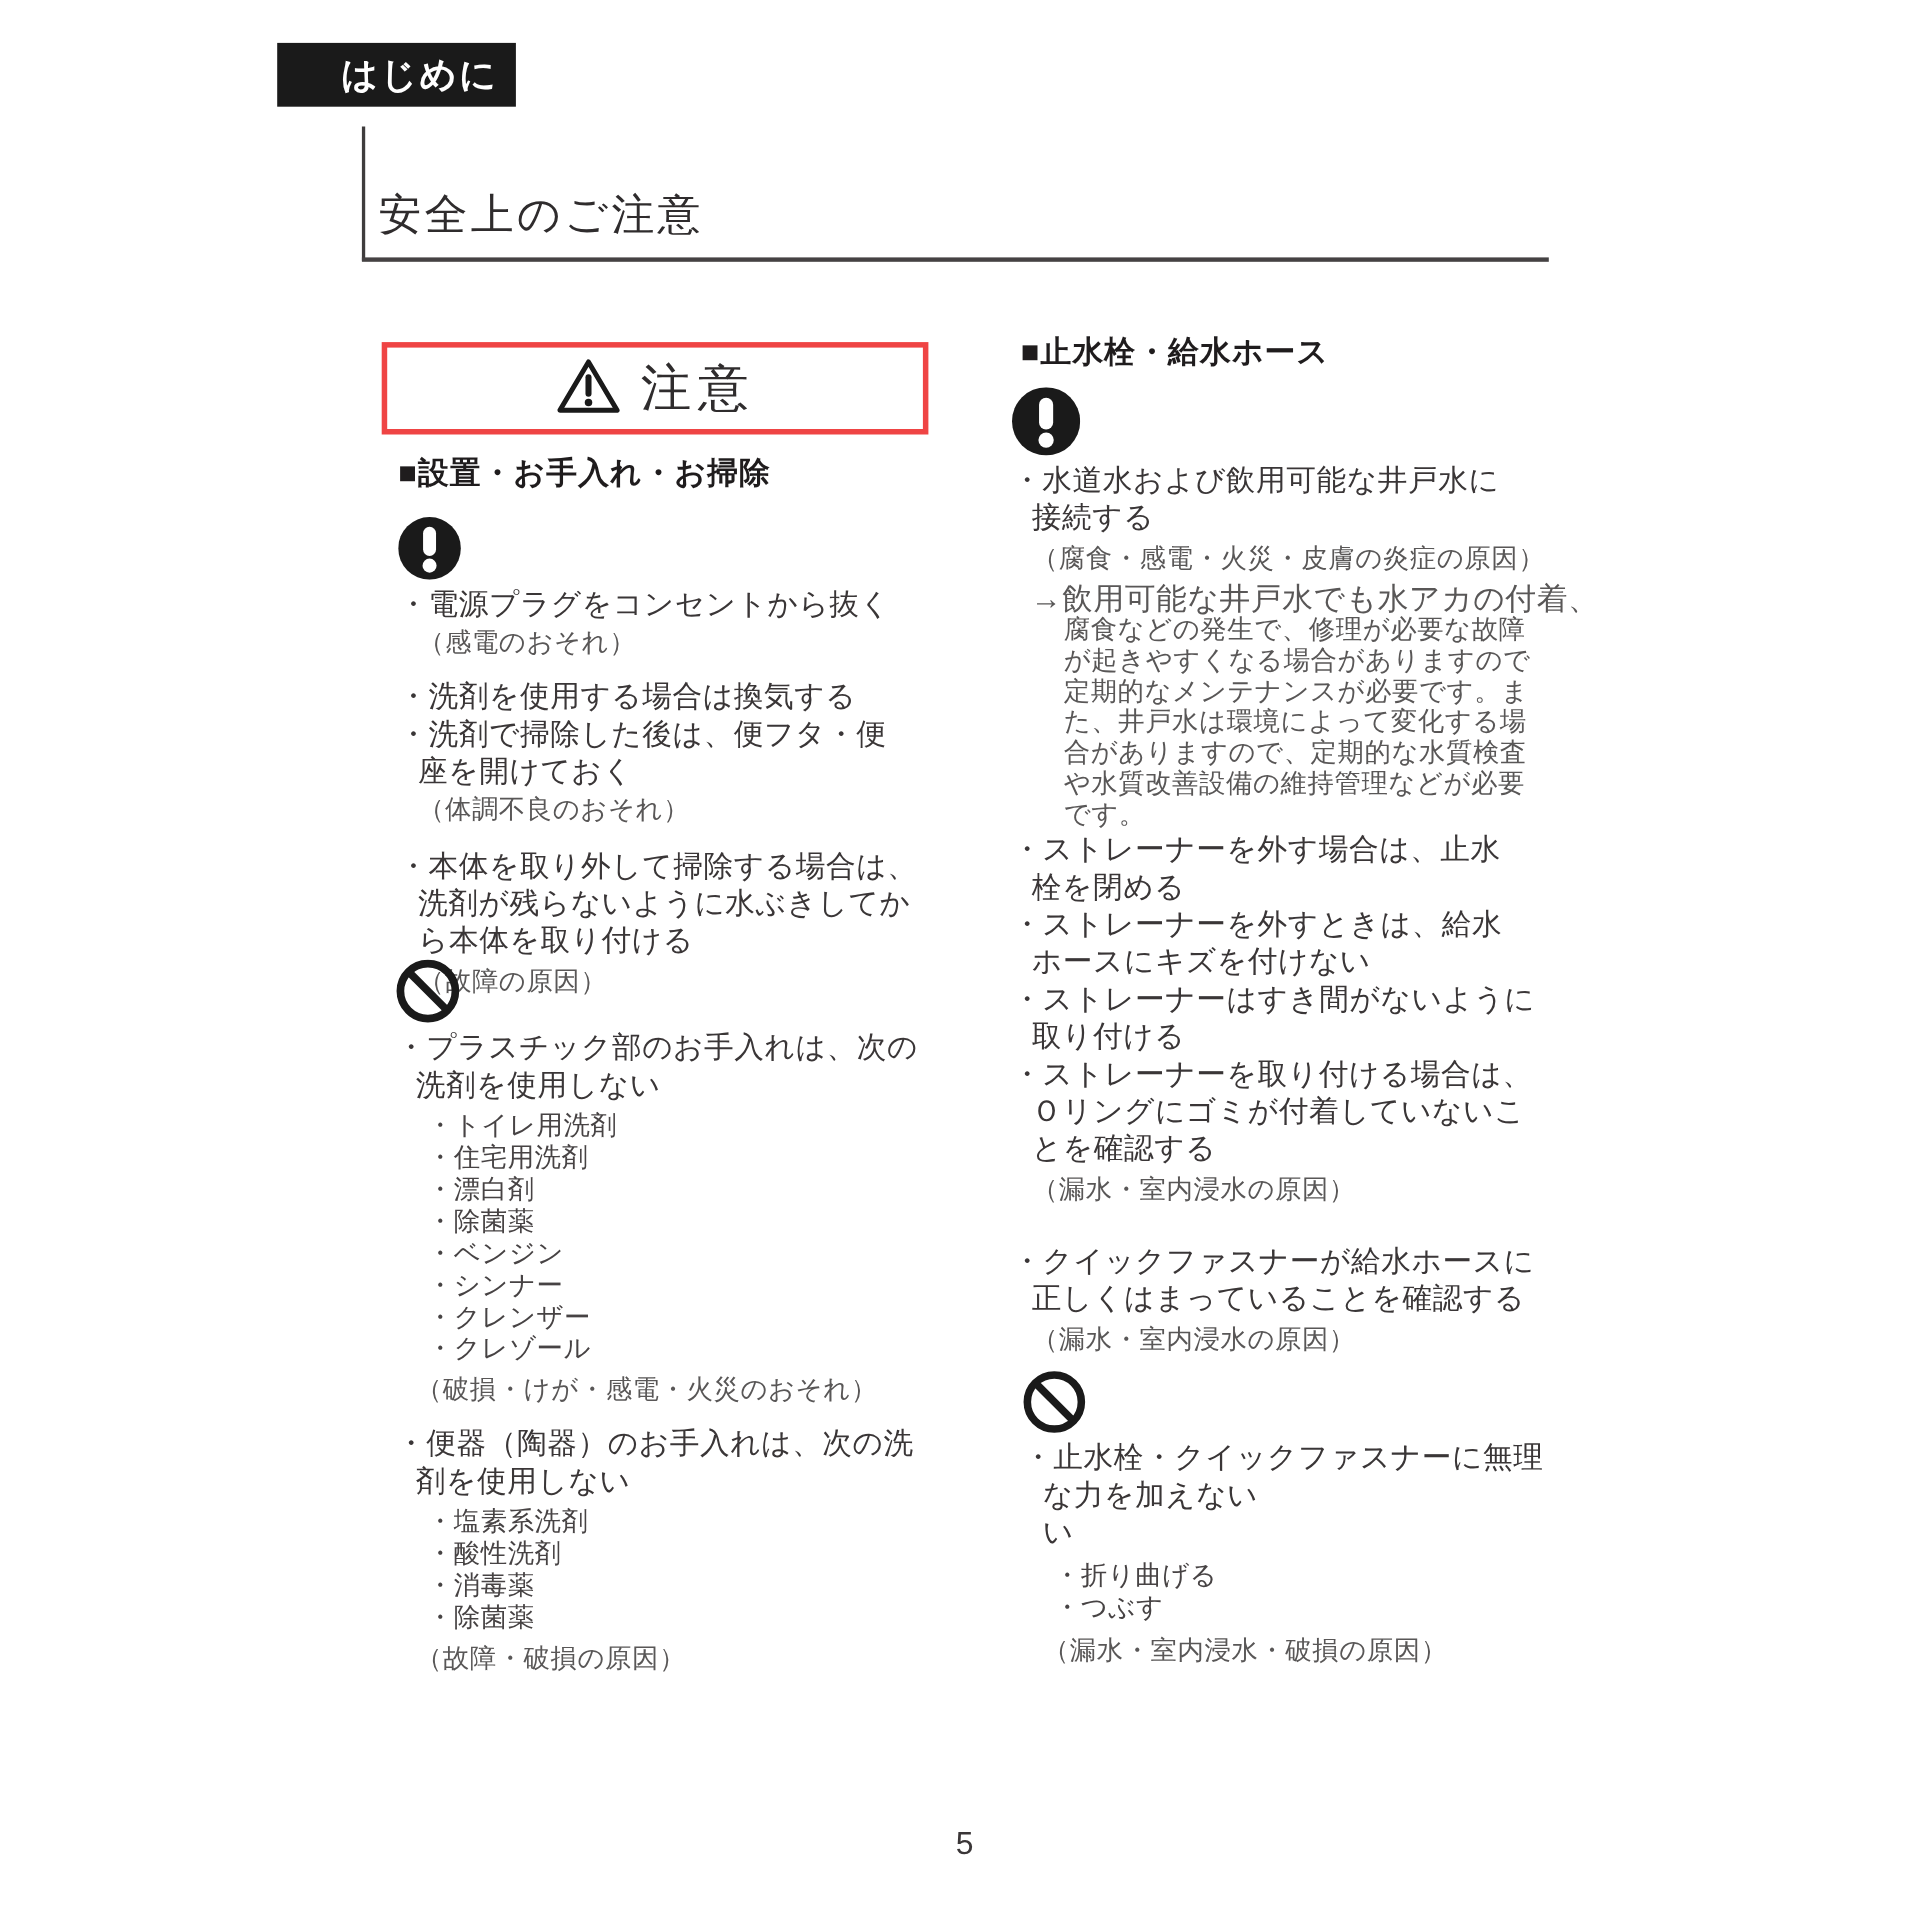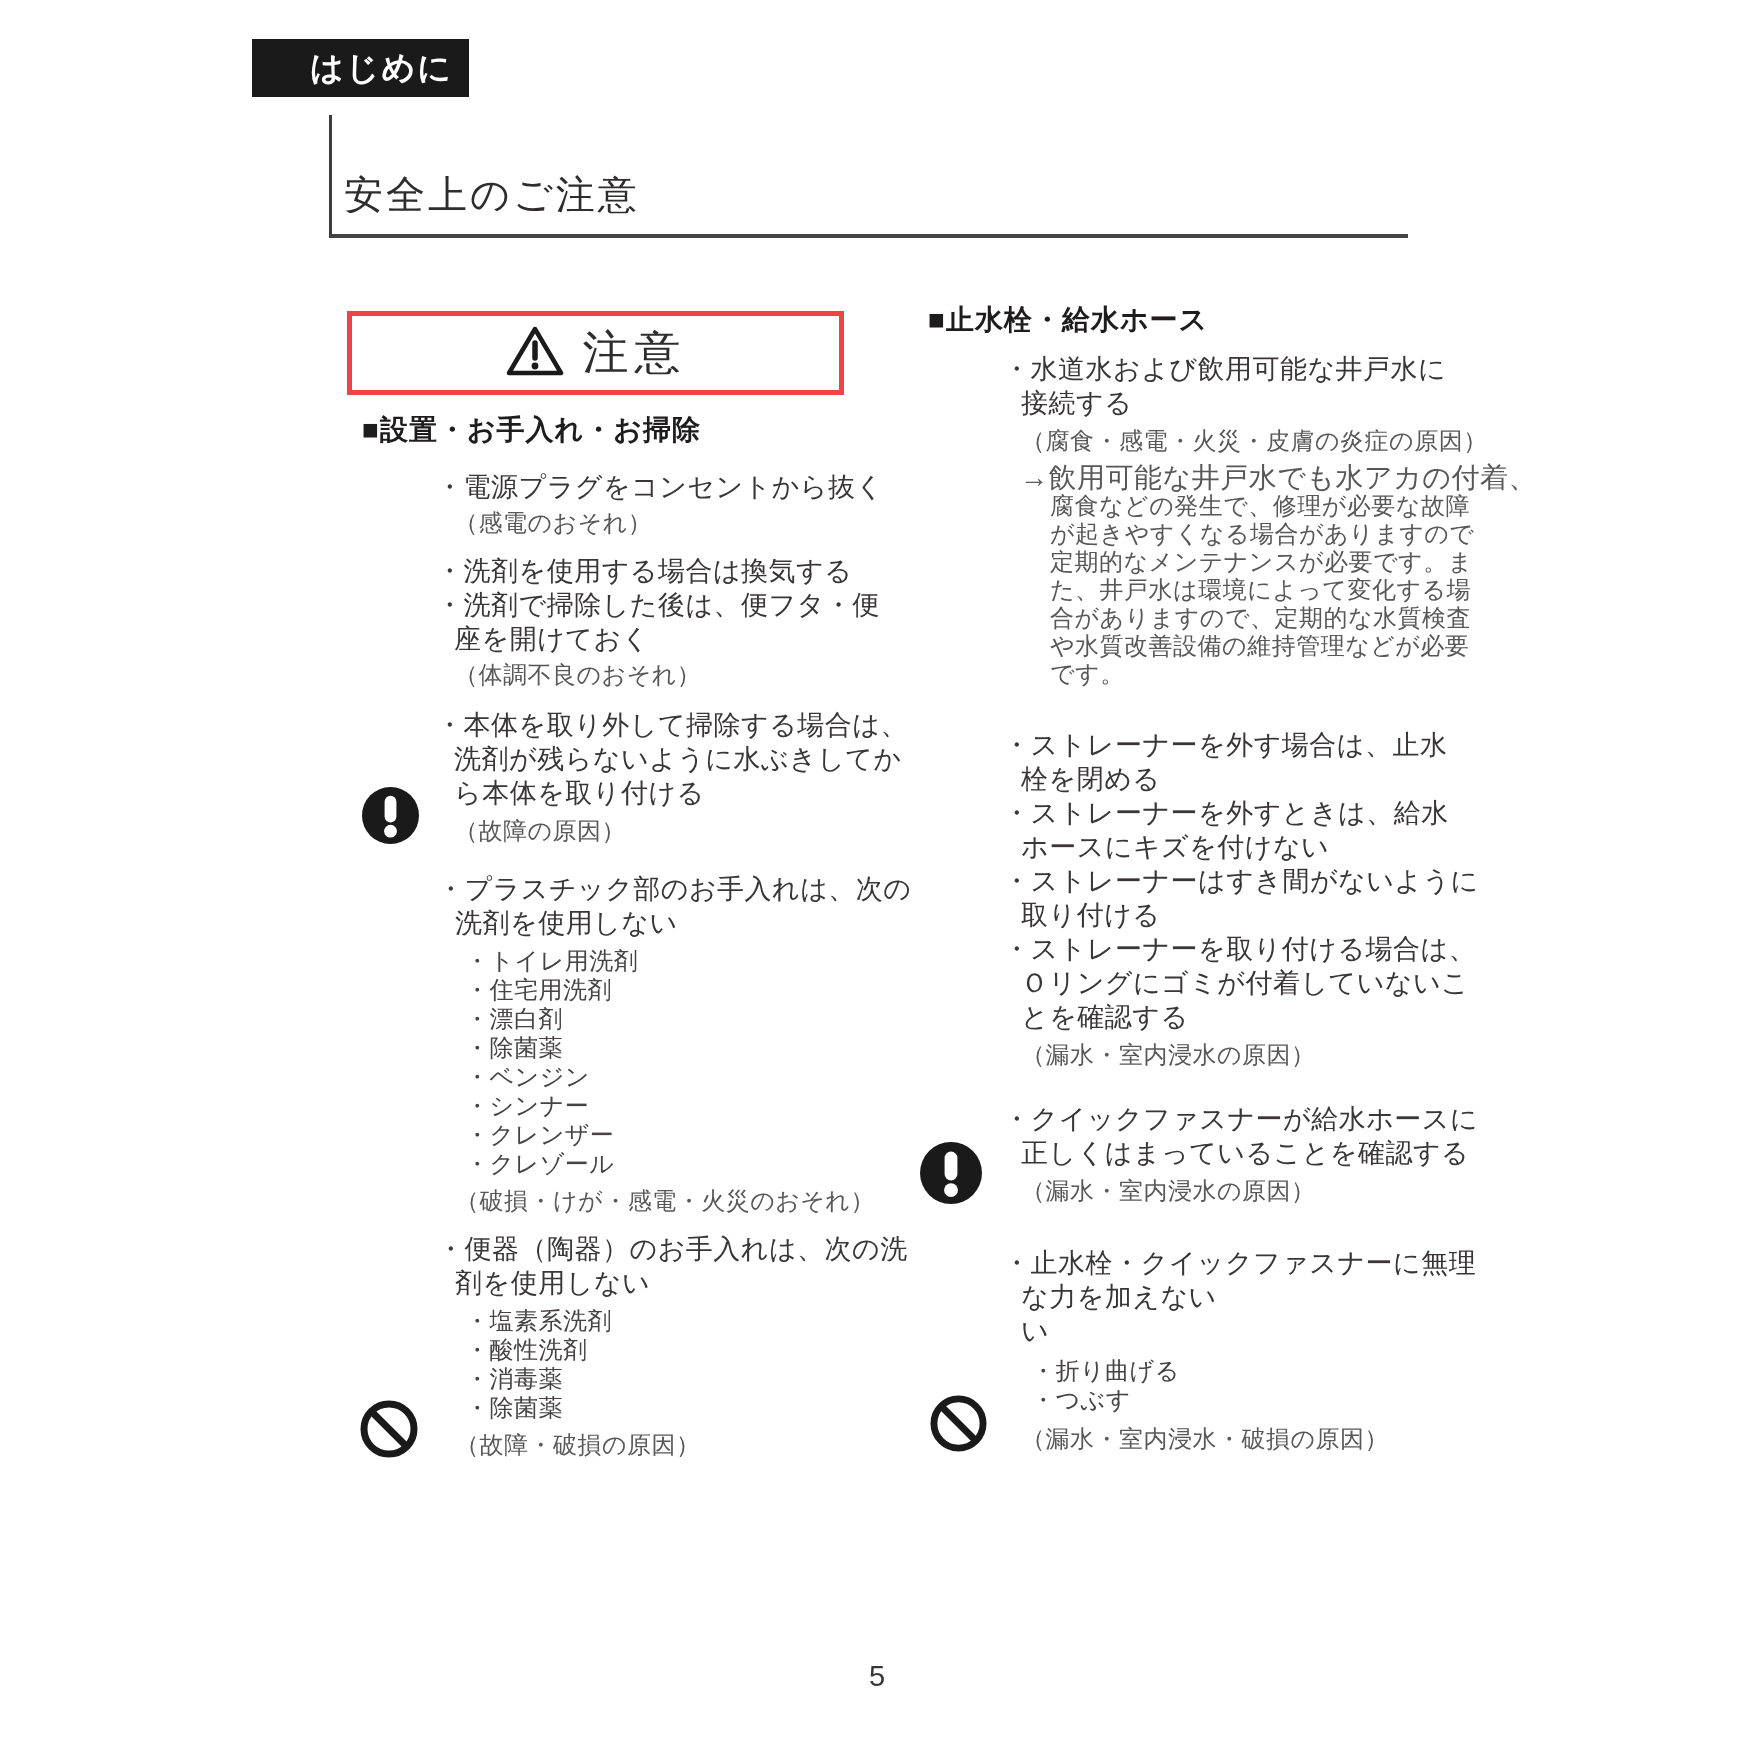--- a/index.html
+++ b/index.html
@@ -20,41 +20,41 @@
   .caution{position:absolute;left:347px;top:311px;width:487px;height:74px;border:5px solid #ef4444;
            display:flex;align-items:center;justify-content:center;gap:18px;}
   .caution .lbl{font-size:46px;color:#2f2c2d;letter-spacing:6px;}
 
   
   .sec-head{position:absolute;font-size:28px;font-weight:bold;color:#1f1c1d;letter-spacing:1px;}
   #lhead{left:362px;top:411px;}
   #rhead{left:928px;top:301px;}
 
   
-  .group{position:absolute;display:flex;align-items:flex-end;}
+  .group{position:absolute;display:flex;align-items:flex-start;flex-direction:column;}
   #lg1{left:362px;top:470px;}
   #lg2{left:360px;top:872px;}
   #rg1{left:920px;top:352px;}
   #rg2{left:930px;top:1246px;}
   .icn{flex:0 0 auto;}
   #lg1 .icn{margin-right:17px;}
   #lg2 .icn{margin-right:19px;}
   #rg1 .icn{margin-right:21px;}
   #rg2 .icn{margin-right:16px;}
   .content{flex:0 0 auto;width:440px;}
 
   
   .ln{white-space:nowrap;font-size:27px;line-height:34px;color:#3a3637;letter-spacing:0.5px;}
   .cont{padding-left:18px;}
   .sub{font-size:24px;line-height:29px;padding-left:28px;color:#474344;}
   .note{font-size:24px;line-height:34px;padding-left:18px;color:#595757;}
   .arr{font-size:28px;line-height:28px;padding-left:17px;color:#595757;}
   .arrc{font-size:24px;line-height:28px;padding-left:47px;color:#595757;}
   .mt2{margin-top:2px}.mt4{margin-top:4px}.mt6{margin-top:6px}.mt8{margin-top:8px}
-  .mt14{margin-top:14px}.mt16{margin-top:16px}.mt30{margin-top:30px}.mt40{margin-top:40px}
+  .mt14{margin-top:14px}.mt16{margin-top:16px}.mt30{margin-top:30px}.mt40{}
 
   .pagenum{position:absolute;left:0;right:0;top:1660px;text-align:center;font-size:29px;color:#3a3637;}
 </style>
 </head>
 <body>
 
 <div class="page">
 
   <div class="tab">
     <span>はじめに</span>

